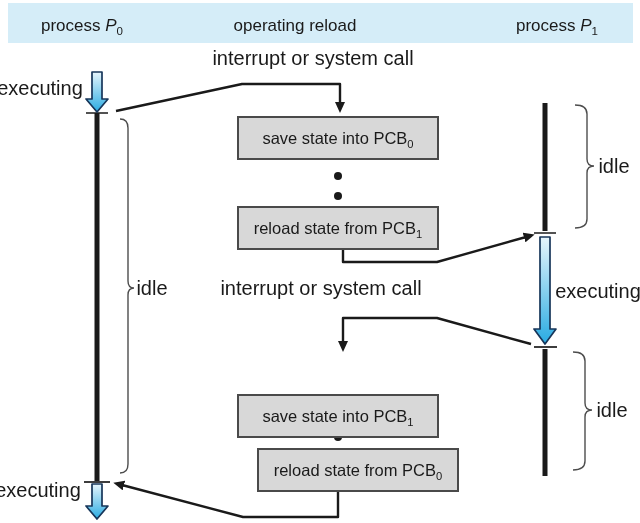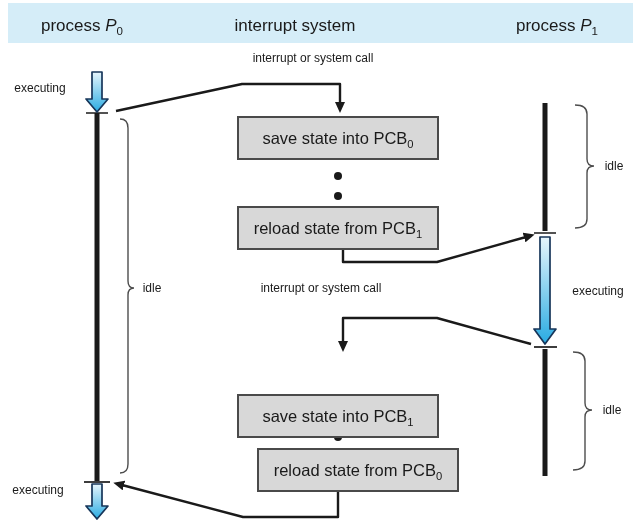--- a/index.html
+++ b/index.html
@@ -26,21 +26,21 @@
     background:var(--header-bg,#d5edf8);z-index:0;
   }
   .hcell{
     position:absolute;top:23px;transform:translate(-50%,-50%);
     font-size:17px;white-space:nowrap;
   }
   .hcell i{font-style:italic;}
   sub{font-size:0.68em;line-height:0;}
   .lbl{
     position:absolute;transform:translate(-50%,-50%);
-    font-size:12px;white-space:nowrap;z-index:2;
+    font-size:20px;white-space:nowrap;z-index:2;
   }
   .obox{
     position:absolute;left:237px;width:202px;height:44px;
     background:var(--box-fill,#d8d8d8);
     border:2px solid var(--box-border,#4a4a4a);
     box-sizing:border-box;
     display:flex;align-items:center;justify-content:center;
     font-size:16.5px;white-space:nowrap;z-index:2;
   }
   
@@ -54,21 +54,21 @@
   .g-bot{stop-color:var(--arrow-grad-bottom,#29abe2);}
   #arrowhead path{fill:var(--line,#1a1a1a);}
 </style>
 </head>
 <body>
 
 <div class="stage">
 
   <div class="header">
     <div class="hcell" style="left:74px;"><span>process </span><i>P</i><sub>0</sub></div>
-    <div class="hcell" style="left:287px;"><span>interrupt system</span></div>
+    <div class="hcell" style="left:287px;"><span>operating reload</span></div>
     <div class="hcell" style="left:549px;"><span>process </span><i>P</i><sub>1</sub></div>
   </div>
 
   <svg class="gfx" width="640" height="523" viewBox="0 0 640 523">
     <defs>
       <linearGradient id="blueGrad" x1="0" y1="0" x2="0" y2="1">
         <stop offset="0" class="g-top"></stop>
         <stop offset="1" class="g-bot"></stop>
       </linearGradient>
       <marker id="arrowhead" markerUnits="userSpaceOnUse" markerWidth="12" markerHeight="10" refX="2" refY="5" orient="auto">

